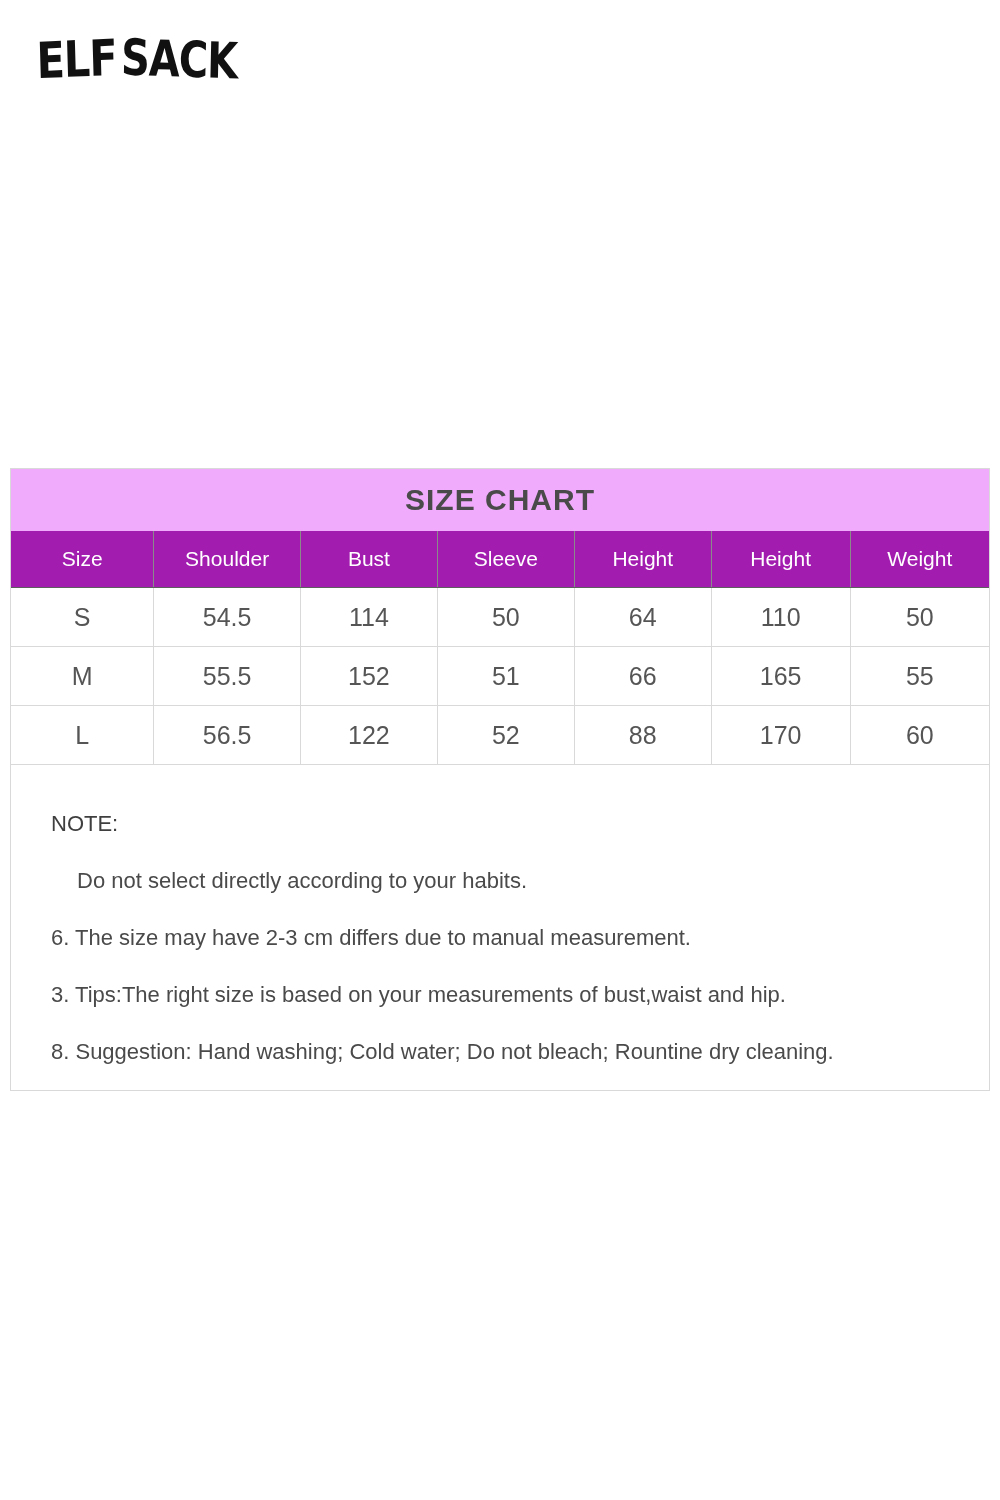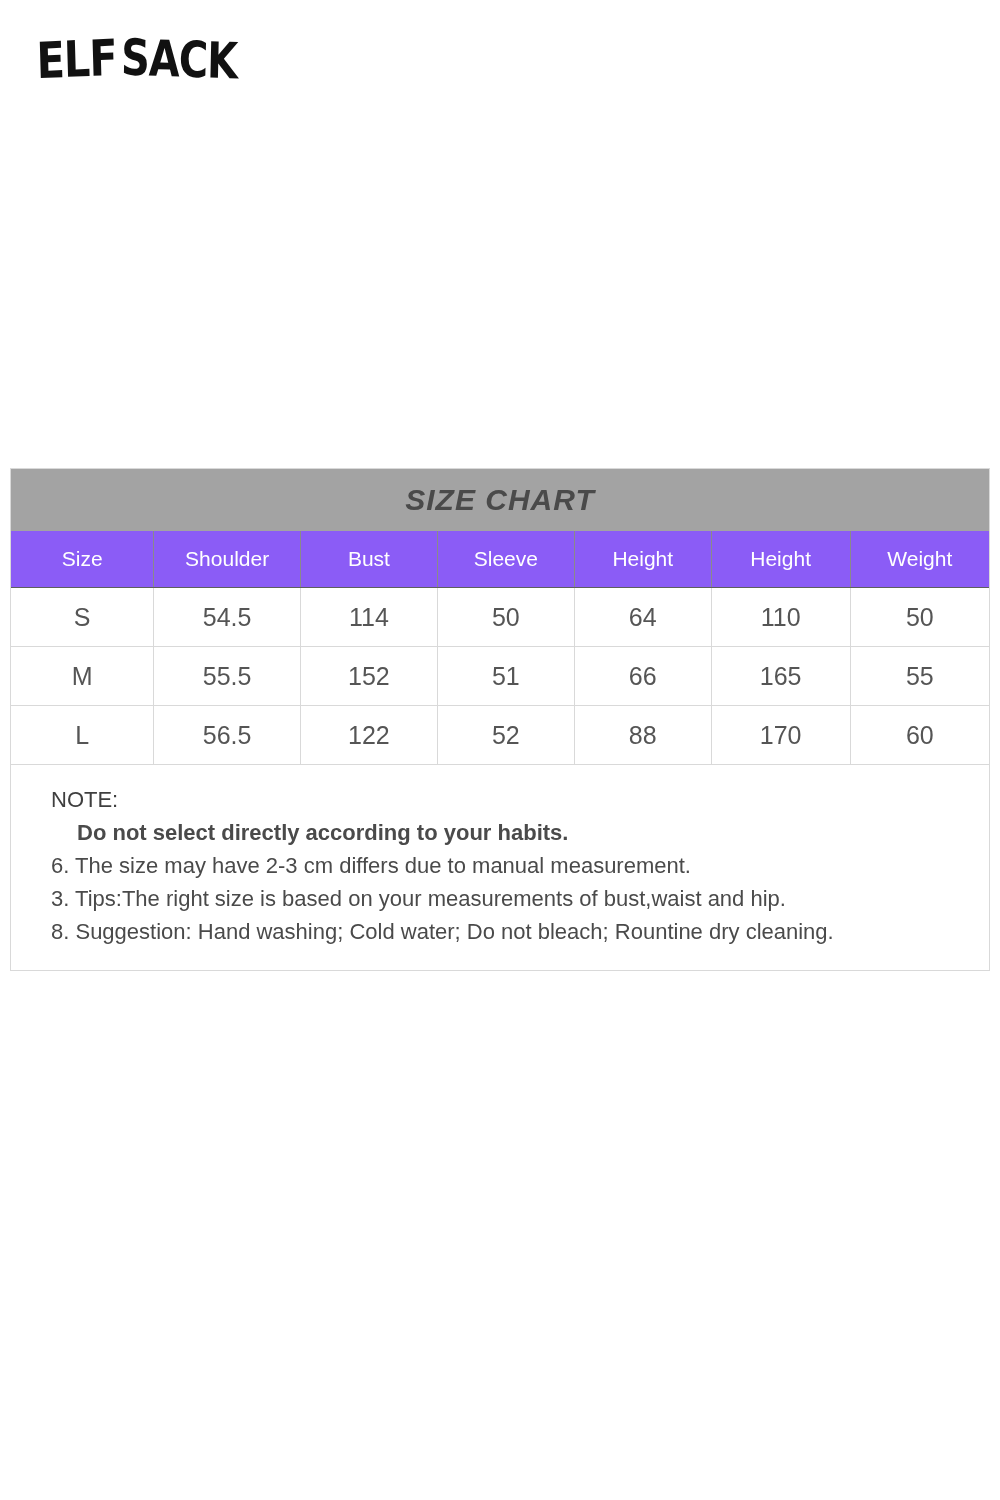--- a/index.html
+++ b/index.html
@@ -38,40 +38,39 @@
     position: absolute;
     left: 10px;
     top: 468px;
     width: 980px;
     border: 1px solid #d9d9d9;
     box-sizing: border-box;
     background: #fff;
   }
 
   .chart-title {
-    background: #a3a3a3;
+    background: #f0abfc;
     text-align: center;
     font-size: 30px;
     font-weight: 700;
     color: #4a4a4a;
     letter-spacing: 1px;
     padding: 14px 0 14px 0;
     height: 62px;
     box-sizing: border-box;
     line-height: 34px;
-    font-style: italic;
   }
 
   table.size-table {
     width: 100%;
     border-collapse: collapse;
     table-layout: fixed;
   }
   table.size-table th {
-    background: #8b5cf6;
+    background: #a21caf;
     color: #ffffff;
     font-weight: 400;
     font-size: 21px;
     height: 54px;
     text-align: center;
     border-right: 1px solid #8a8a8a;
     border-bottom: 1px solid #5e5e5e;
   }
   table.size-table th:last-child { border-right: none; }
   table.size-table td {
@@ -96,22 +95,22 @@
     padding: 18px 0 22px 40px;
     font-size: 22px;
     line-height: 33px;
     color: #4a4a4a;
     font-weight: 300;
   }
   .note .note-head {
     font-weight: 400;
     color: #3f3f3f;
   }
-  .note .line { white-space: pre; }
-  .note .indent { padding-left: 26px; font-weight: bold; }
+  .note .line { white-space: pre; margin-top: 24px; }
+  .note .indent { padding-left: 26px; }
 </style>
 </head>
 <body>
 
 <div class="brand">
   <span class="b1">ELF</span><span class="b2">SACK</span>
 </div>
 
 <div class="chart-wrap">
 

